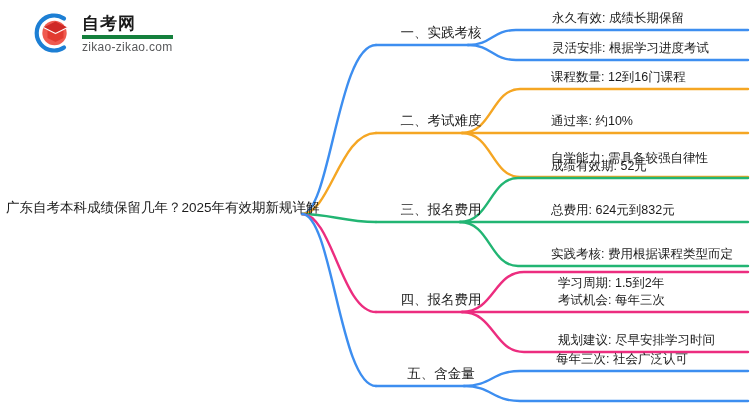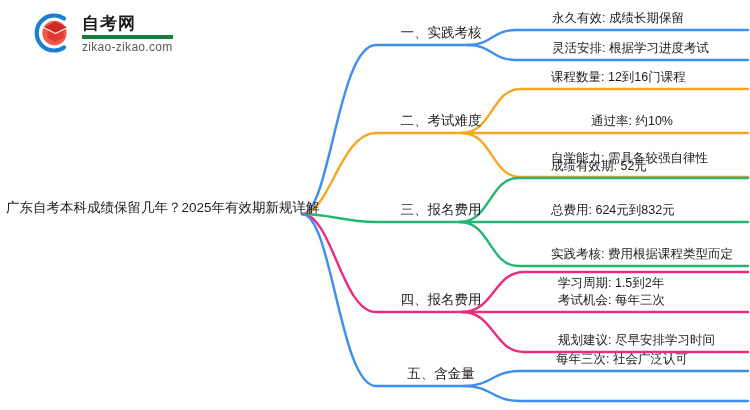--- a/index.html
+++ b/index.html
@@ -164,21 +164,21 @@
   <div class="branch-label" style="left:378px; top:24px; width:126px;">一、实践考核</div>
   <div class="branch-label" style="left:382px; top:112px; width:118px;">二、考试难度</div>
   <div class="branch-label" style="left:382px; top:201px; width:118px;">三、报名费用</div>
   <div class="branch-label" style="left:378px; top:291px; width:126px;">四、报名费用</div>
   <div class="branch-label" style="left:382px; top:365px; width:118px;">五、含金量</div>
 
   <div class="leaf-label" style="left:552px; top:10px;">永久有效: 成绩长期保留</div>
   <div class="leaf-label" style="left:552px; top:40px;">灵活安排: 根据学习进度考试</div>
 
   <div class="leaf-label" style="left:551px; top:69px;">课程数量: 12到16门课程</div>
-  <div class="leaf-label" style="left:551px; top:113px;margin-left:40px;">通过率: 约10%</div>
+  <div class="leaf-label" style="left:551px; top:113px;">通过率: 约10%</div>
   <div class="leaf-label" style="left:551px; top:150px;text-align:right;">自学能力: 需具备较强自律性</div>
 
   <div class="leaf-label" style="left:551px; top:158px;">成绩有效期: 52元</div>
   <div class="leaf-label" style="left:551px; top:202px;">总费用: 624元到832元</div>
   <div class="leaf-label" style="left:551px; top:246px;">实践考核: 费用根据课程类型而定</div>
 
   <div class="leaf-label" style="left:558px; top:252px;margin-top:23px;">学习周期: 1.5到2年</div>
   <div class="leaf-label" style="left:558px; top:292px;">考试机会: 每年三次</div>
   <div class="leaf-label" style="left:558px; top:332px;">规划建议: 尽早安排学习时间</div>
 

